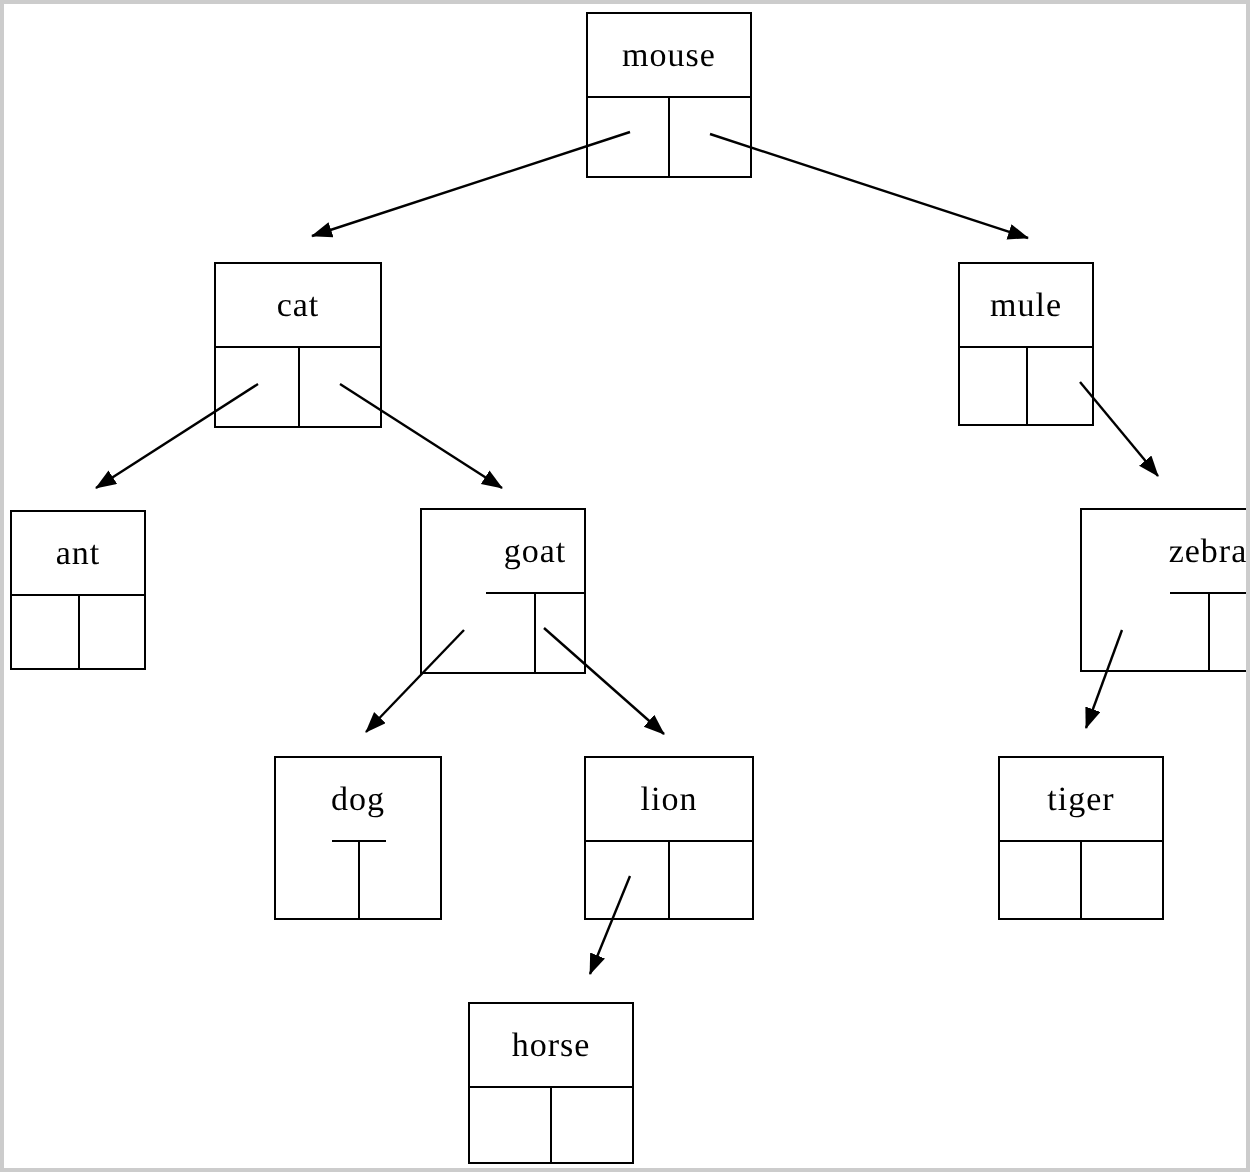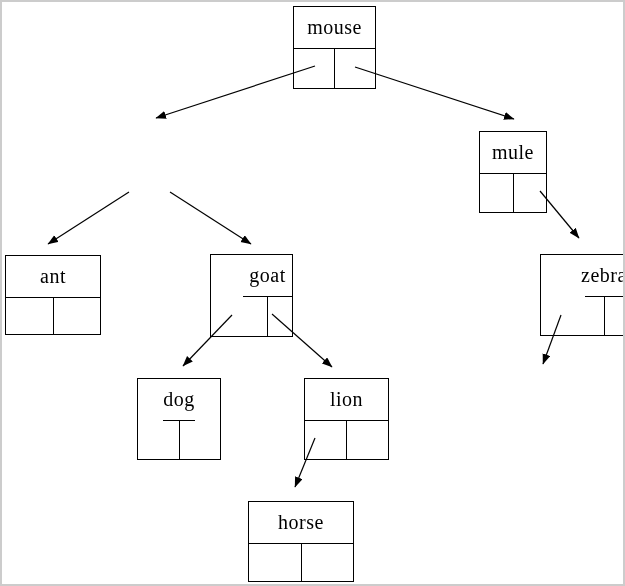--- a/index.html
+++ b/index.html
@@ -26,49 +26,56 @@
     display: flex;
     flex-direction: column;
   }
   .node .title {
     height: 41px;
     flex: 0 0 41px;
     border-bottom: 1px solid #000000;
     display: flex;
     align-items: center;
     justify-content: center;
-    font-size: 20px;
+    font-size: 17px;
     color: #000000;
     letter-spacing: 0.5px;
   }
   .node .cells { flex: 1; display: flex; }
   .node .cell { flex: 1; }
   .node .cell.cl { border-right: 1px solid #000000; }
   #edges-layer line { stroke: #000000; stroke-width: 1.2; }
 </style>
 </head>
 <body>
 
 <div class="canvas">
   <div id="nodes-layer">
       <div class="node" style="left: 291px; top: 4px; width: 83px; height: 83px;">
         <div class="title">mouse</div>
         <div class="cells">
           <div class="cell cl"></div>
           <div class="cell cr"></div>
         </div>
       </div>
+      <div class="node" style="left: 105px; top: 129px; width: 84px; height: 83px;">
+        <div class="title">cat</div>
+        <div class="cells">
+          <div class="cell cl"></div>
+          <div class="cell cr"></div>
+        </div>
+      </div>
       <div class="node" style="left: 477px; top: 129px; width: 68px; height: 82px;">
         <div class="title">mule</div>
         <div class="cells">
           <div class="cell cl"></div>
           <div class="cell cr"></div>
         </div>
       </div>
-      <div class="node" style="left: 3px; top: 253px; width: 96px; height: 80px;">
+      <div class="node" style="left: 3px; top: 253px; width: 68px; height: 80px;">
         <div class="title">ant</div>
         <div class="cells">
           <div class="cell cl"></div>
           <div class="cell cr"></div>
         </div>
       </div>
       <div class="node" style="left: 208px; top: 252px; width: 83px; height: 83px; padding-left: 32px;">
         <div class="title">goat</div>
         <div class="cells">
           <div class="cell cl"></div>
@@ -82,28 +89,35 @@
           <div class="cell cr"></div>
         </div>
       </div>
       <div class="node" style="left: 135px; top: 376px; width: 84px; height: 82px; align-items: center;">
         <div class="title">dog</div>
         <div class="cells">
           <div class="cell cl"></div>
           <div class="cell cr"></div>
         </div>
       </div>
-      <div class="node" style="left: 290px; top: 376px; width: 85px; height: 82px; margin-left: 12px;">
+      <div class="node" style="left: 290px; top: 376px; width: 85px; height: 82px;">
         <div class="title">lion</div>
         <div class="cells">
           <div class="cell cl"></div>
           <div class="cell cr"></div>
         </div>
       </div>
-      <div class="node" style="left: 246px; top: 499px; width: 106px; height: 81px;">
+      <div class="node" style="left: 497px; top: 376px; width: 83px; height: 82px;">
+        <div class="title">tiger</div>
+        <div class="cells">
+          <div class="cell cl"></div>
+          <div class="cell cr"></div>
+        </div>
+      </div>
+      <div class="node" style="left: 232px; top: 499px; width: 83px; height: 81px;">
         <div class="title">horse</div>
         <div class="cells">
           <div class="cell cl"></div>
           <div class="cell cr"></div>
         </div>
       </div>
     </div>
   <svg id="edges-layer" viewBox="0 0 625 586" xmlns="http://www.w3.org/2000/svg">
     <defs>
       <marker id="ah" markerWidth="12" markerHeight="9" refX="10" refY="4" orient="auto" markerUnits="userSpaceOnUse">

